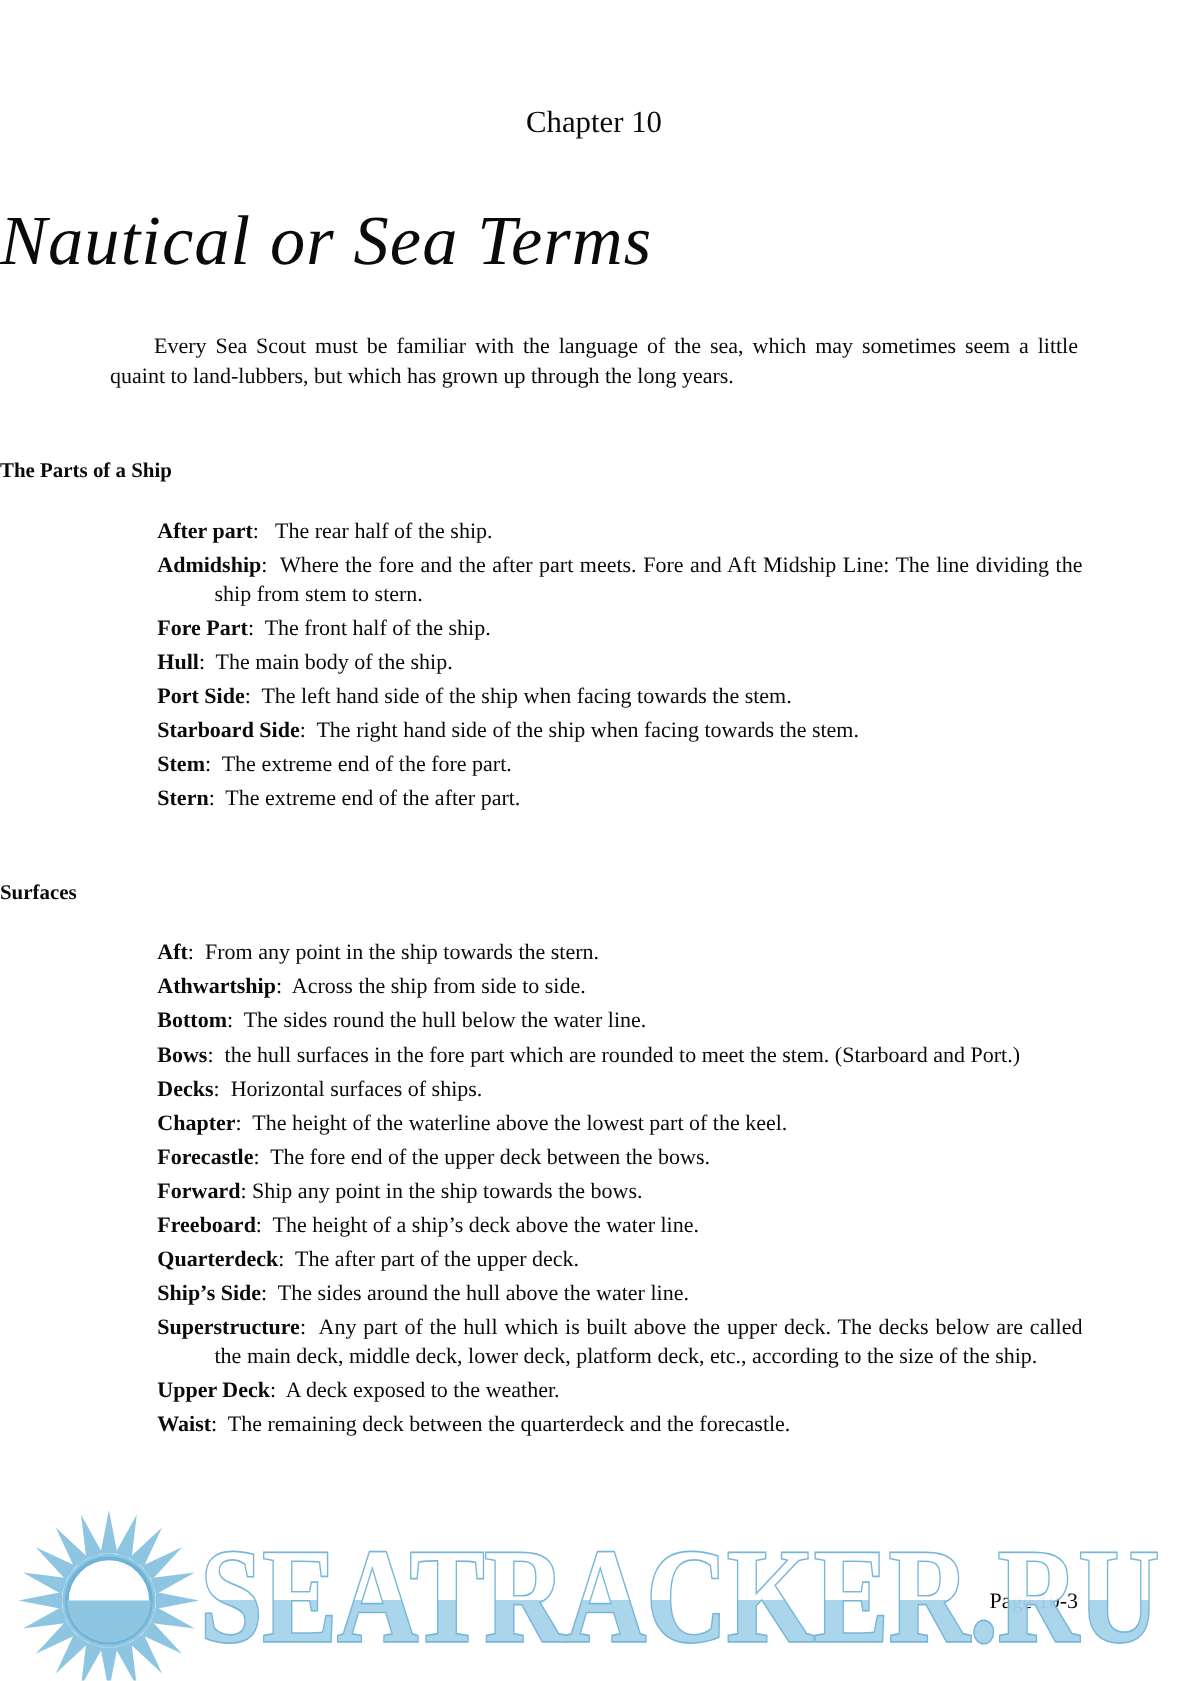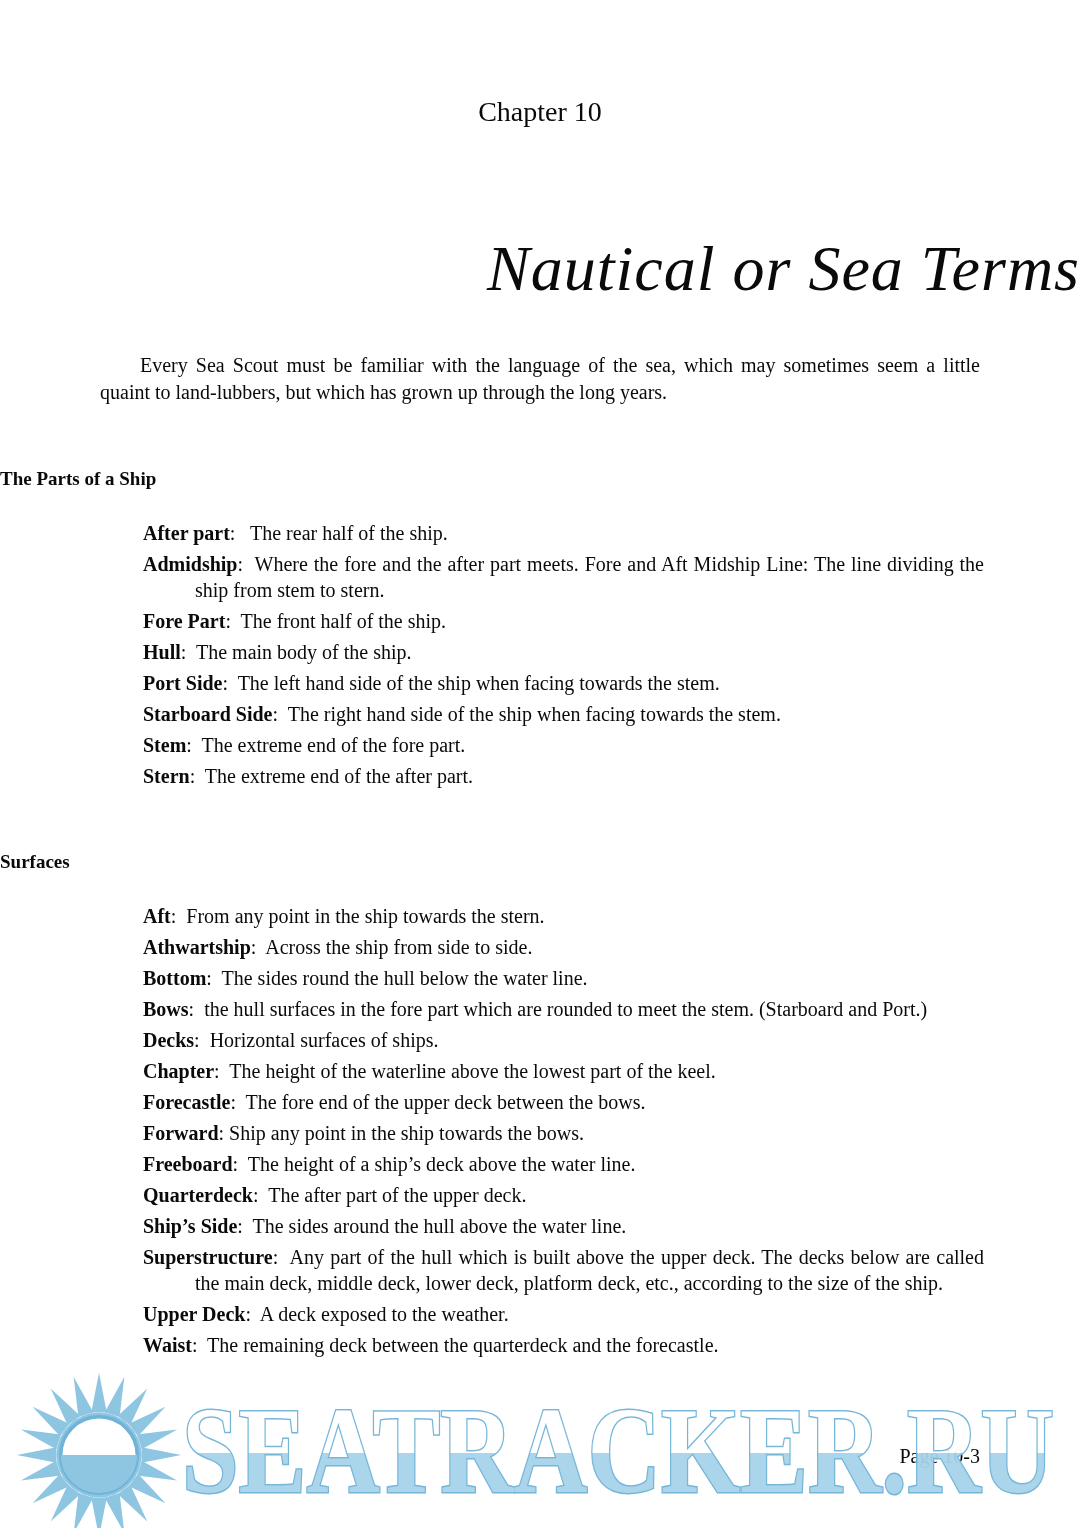--- a/index.html
+++ b/index.html
@@ -15,22 +15,22 @@
     overflow: hidden;
     border-radius: 12px;
   }
   .chapter {
     padding-top: 96px;
     text-align: center;
     font-size: 28px;
     font-weight: normal;
   }
   .title {
-    margin-top: 104px;
-    text-align: right;
+    margin-top: 54px;
+    text-align: left;
     font-size: 64px;
     font-style: italic;
     font-weight: normal;
     letter-spacing: 1px;
   }
   .intro {
     margin: 46px 100px 0 100px;
     font-size: 20px;
     line-height: 27px;
     text-indent: 40px;

